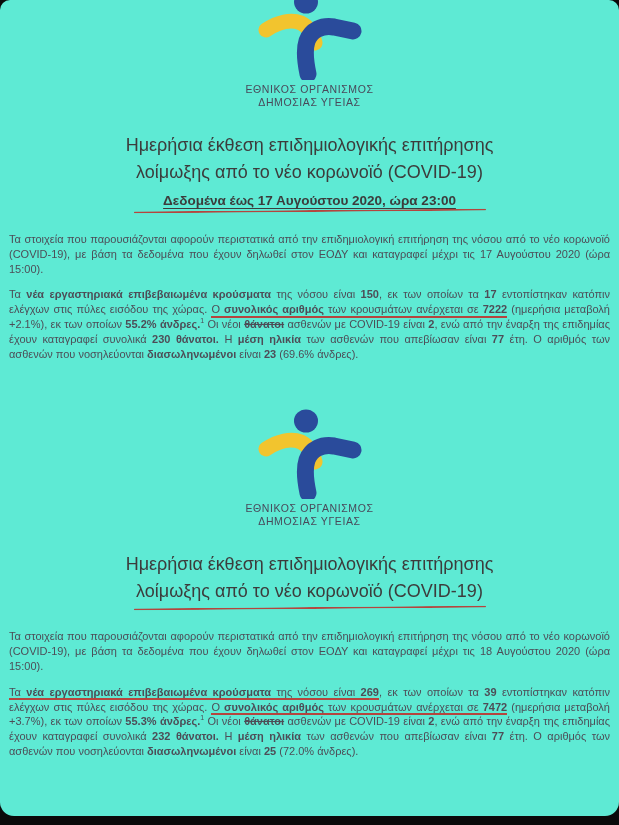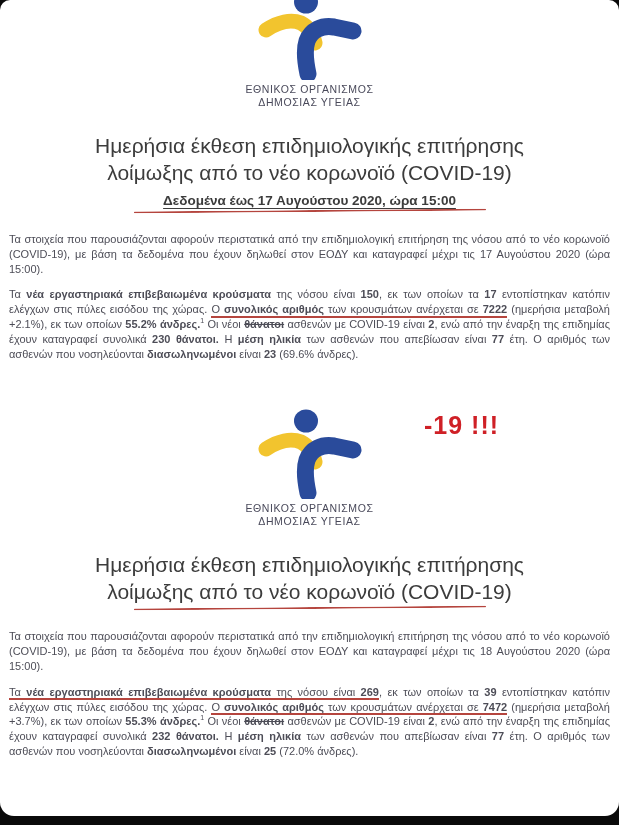--- a/index.html
+++ b/index.html
@@ -7,39 +7,39 @@
   body {
     width: 619px; height: 825px;
     background: #0a0a0a;
     font-family: "Liberation Sans", sans-serif;
     overflow: hidden;
     position: relative;
   }
   .card {
     position: absolute; left: 0; top: 0;
     width: 619px; height: 816px;
-    background: #ffffff;
+    background: #5eead4;
     border-radius: 10px 10px 14px 14px;
     overflow: hidden;
   }
   .report { position: relative; }
   .logo-wrap { display: flex; justify-content: center; }
   .logo-clip { height: 80px; overflow: hidden; }
   .logo-clip svg { margin-top: -12px; }
   .org {
     text-align: center;
     font-size: 10.5px; line-height: 12.5px;
     letter-spacing: 0.6px;
     color: #49495a;
     margin-top: 3px;
   }
   .title {
     margin: 24px 0 0 0;
     text-align: center;
-    font-size: 21px; line-height: 27px;
+    font-size: 18px; line-height: 27px;
     font-weight: normal;
     color: #3c3c3c;
   }
   .subtitle {
     margin-top: 7px;
     text-align: center;
     font-size: 13.5px; font-weight: bold;
     color: #3c3c3c;
     text-decoration: underline;
     text-underline-offset: 3px;
@@ -85,28 +85,27 @@
       </svg>
     </div>
     <div class="org">
       <div>ΕΘΝΙΚΟΣ ΟΡΓΑΝΙΣΜΟΣ</div>
       <div>ΔΗΜΟΣΙΑΣ ΥΓΕΙΑΣ</div>
     </div>
     <h1 class="title">
       <span>Ημερήσια έκθεση επιδημιολογικής επιτήρησης</span><br>
       <span>λοίμωξης από το νέο κορωνοϊό (COVID-19)</span>
     </h1>
-    <div class="subtitle">Δεδομένα έως 17 Αυγούστου 2020, ώρα 15:00</div>
+    <div class="subtitle">Δεδομένα έως 17 Αυγούστου 2020, ώρα 23:00</div>
     <div class="red-line"></div>
     <p class="body-text"><span>Τα στοιχεία που παρουσιάζονται αφορούν περιστατικά από την επιδημιολογική επιτήρηση της νόσου από το νέο κορωνοϊό (COVID-19), με βάση τα δεδομένα που έχουν δηλωθεί στον ΕΟΔΥ και καταγραφεί μέχρι τις 17 Αυγούστου 2020 (ώρα 15:00).</span></p>
     <p class="body-text"><span>Τα </span><span class="b">νέα εργαστηριακά επιβεβαιωμένα κρούσματα</span><span> της νόσου είναι </span><span class="b">150</span><span>, εκ των οποίων τα </span><span class="b">17</span><span> εντοπίστηκαν κατόπιν ελέγχων στις πύλες εισόδου της χώρας. </span><span class="ru">Ο </span><span class="b ru">συνολικός αριθμός</span><span class="ru"> των κρουσμάτων ανέρχεται σε </span><span class="b ru">7222</span><span> (ημερήσια μεταβολή +2.1%), εκ των οποίων </span><span class="b">55.2% άνδρες.</span><sup>1</sup><span> Οι νέοι </span><span class="b st">θάνατοι</span><span> ασθενών με COVID-19 είναι </span><span class="b">2</span><span>, ενώ από την έναρξη της επιδημίας έχουν καταγραφεί συνολικά </span><span class="b">230 θάνατοι.</span><span> Η </span><span class="b">μέση ηλικία</span><span> των ασθενών που απεβίωσαν είναι </span><span class="b">77</span><span> έτη.  Ο αριθμός των ασθενών που νοσηλεύονται </span><span class="b">διασωληνωμένοι</span><span> είναι </span><span class="b">23</span><span> (69.6% άνδρες).</span></p>
   </section>
 
   <section class="report report2">
-    <div class="annotation">-19 !!!</div>
     <div class="logo-wrap">
       <svg width="104" height="92" viewBox="0 0 104 92">
         <path d="M 8 42 C 20 34 33 31 43 35 C 51 39 55 46 57 55" fill="none" stroke="#f2c42e" stroke-width="15" stroke-linecap="round"></path>
         <path d="M 50 86 C 47 72 46 62 49 53 C 53 42 64 37 76 39 L 95 43" fill="none" stroke="#2a4b9b" stroke-width="17" stroke-linecap="round"></path>
         <ellipse cx="48" cy="14" rx="12" ry="11.5" fill="#2a4b9b"></ellipse>
       </svg>
     </div>
     <div class="org">
       <div>ΕΘΝΙΚΟΣ ΟΡΓΑΝΙΣΜΟΣ</div>
       <div>ΔΗΜΟΣΙΑΣ ΥΓΕΙΑΣ</div>

